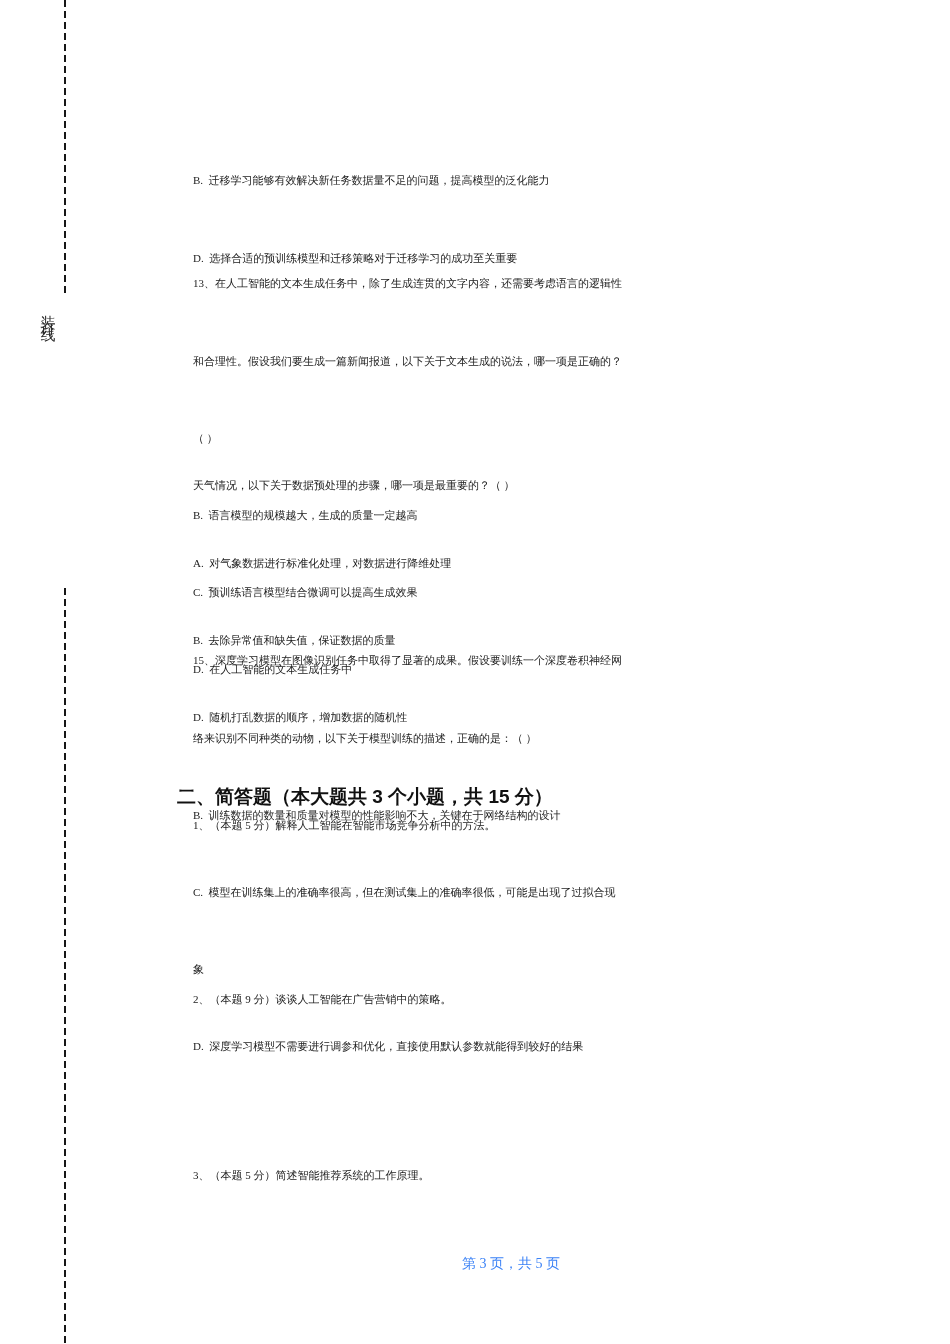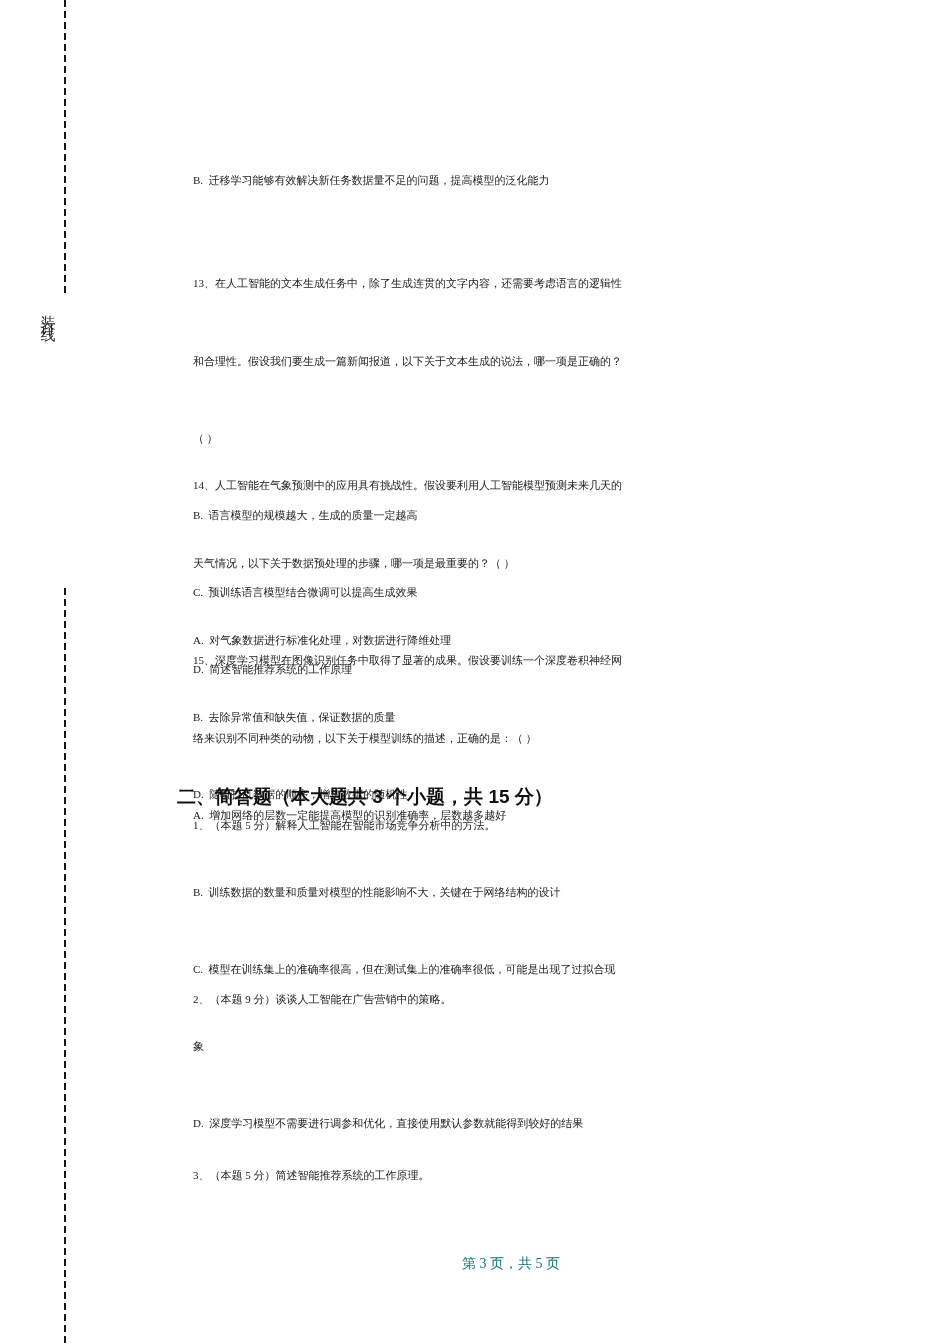--- a/index.html
+++ b/index.html
@@ -50,57 +50,56 @@
     white-space: pre-wrap;
   }
   .footer {
     position: absolute;
     left: 177px;
     width: 668px;
     top: 1254px;
     text-align: center;
     font-size: 14px;
     line-height: 20px;
-    color: #0f766e;
+    color: #3b82f6;
   }
 </style>
 </head>
 <body>
 
 <div class="page">
 
   <div class="dash-line dash-top"></div>
   <div class="binding-label">装订线</div>
   <div class="dash-line dash-bottom"></div>
 
   <div class="text-block" style="top:117px">
     <div>B.  迁移学习能够有效解决新任务数据量不足的问题，提高模型的泛化能力</div>
+    <div>D.  选择合适的预训练模型和迁移策略对于迁移学习的成功至关重要</div>
   </div>
 
   <div class="text-block" style="top:220px">
     <div>13、在人工智能的文本生成任务中，除了生成连贯的文字内容，还需要考虑语言的逻辑性</div>
     <div>和合理性。假设我们要生成一篇新闻报道，以下关于文本生成的说法，哪一项是正确的？</div>
     <div>（ ）</div>
     <div>B.  语言模型的规模越大，生成的质量一定越高</div>
     <div>C.  预训练语言模型结合微调可以提高生成效果</div>
-    <div>D.  简述智能推荐系统的工作原理</div>
+    <div>D.  在人工智能的文本生成任务中</div>
   </div>
 
   <div class="text-block" style="top:422px">
-    <div>14、人工智能在气象预测中的应用具有挑战性。假设要利用人工智能模型预测未来几天的</div>
     <div>天气情况，以下关于数据预处理的步骤，哪一项是最重要的？（ ）</div>
     <div>A.  对气象数据进行标准化处理，对数据进行降维处理</div>
     <div>B.  去除异常值和缺失值，保证数据的质量</div>
     <div>D.  随机打乱数据的顺序，增加数据的随机性</div>
   </div>
 
   <div class="text-block" style="top:597px">
     <div>15、深度学习模型在图像识别任务中取得了显著的成果。假设要训练一个深度卷积神经网</div>
     <div>络来识别不同种类的动物，以下关于模型训练的描述，正确的是：（ ）</div>
-    <div>A.  增加网络的层数一定能提高模型的识别准确率，层数越多越好</div>
     <div>B.  训练数据的数量和质量对模型的性能影响不大，关键在于网络结构的设计</div>
     <div>C.  模型在训练集上的准确率很高，但在测试集上的准确率很低，可能是出现了过拟合现</div>
     <div>象</div>
     <div>D.  深度学习模型不需要进行调参和优化，直接使用默认参数就能得到较好的结果</div>
   </div>
 
   <div class="section-heading" style="top:783px">二、简答题（本大题共 3 个小题，共 15 分）</div>
 
   <div class="text-block" style="top:813px">1、（本题 5 分）解释人工智能在智能市场竞争分析中的方法。</div>
 

